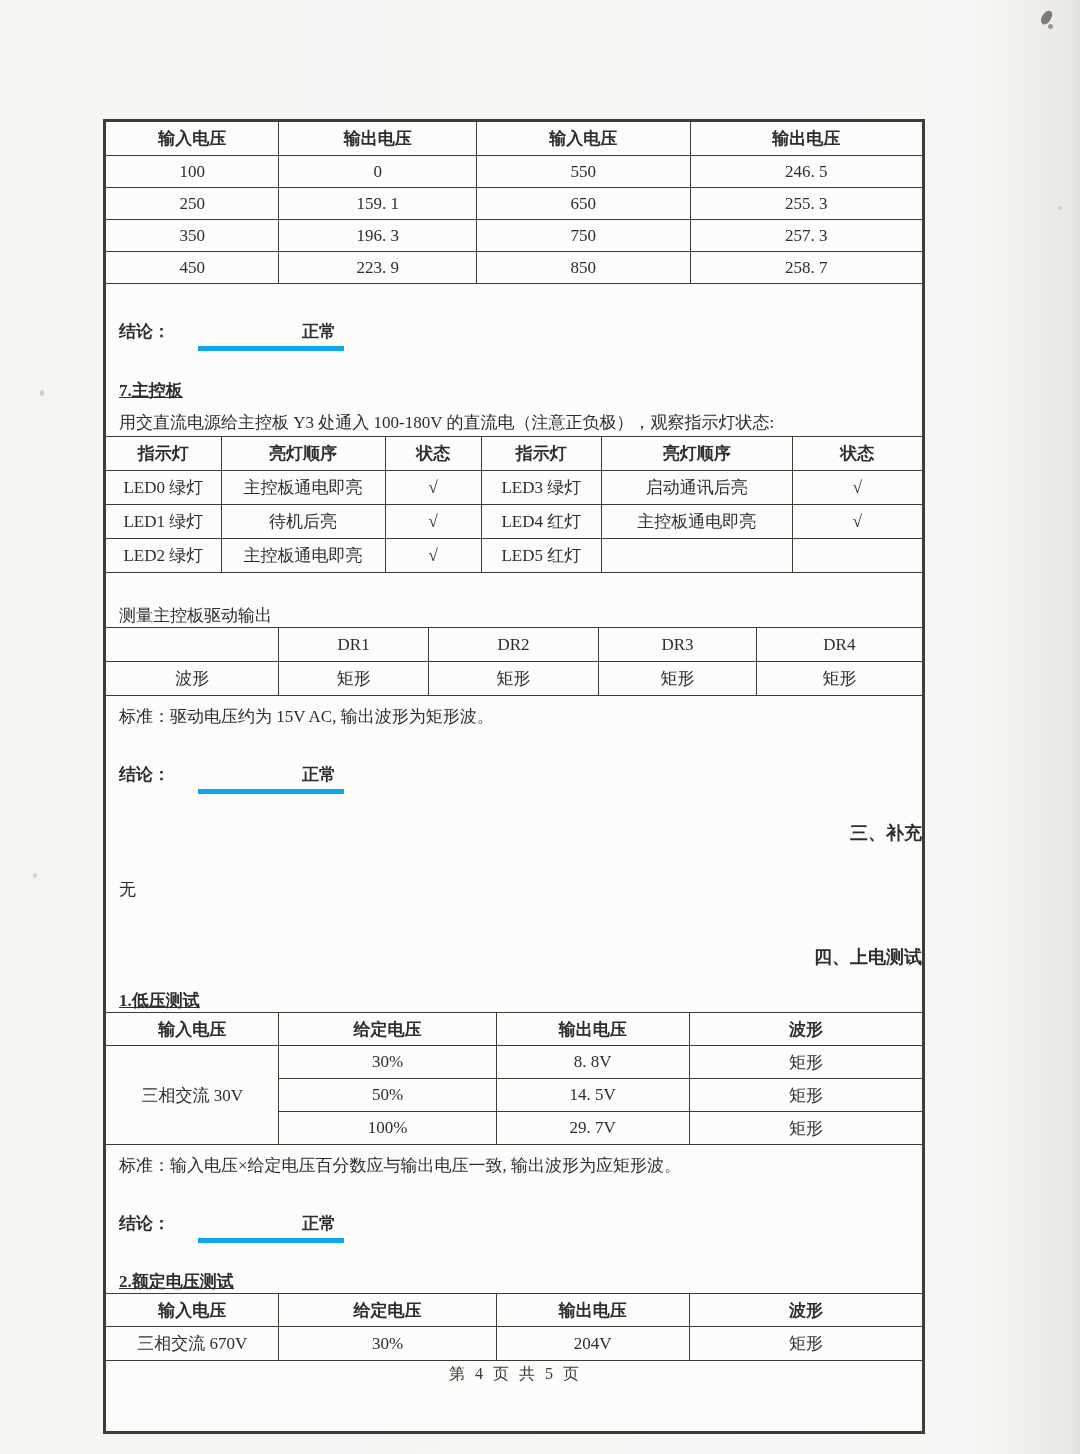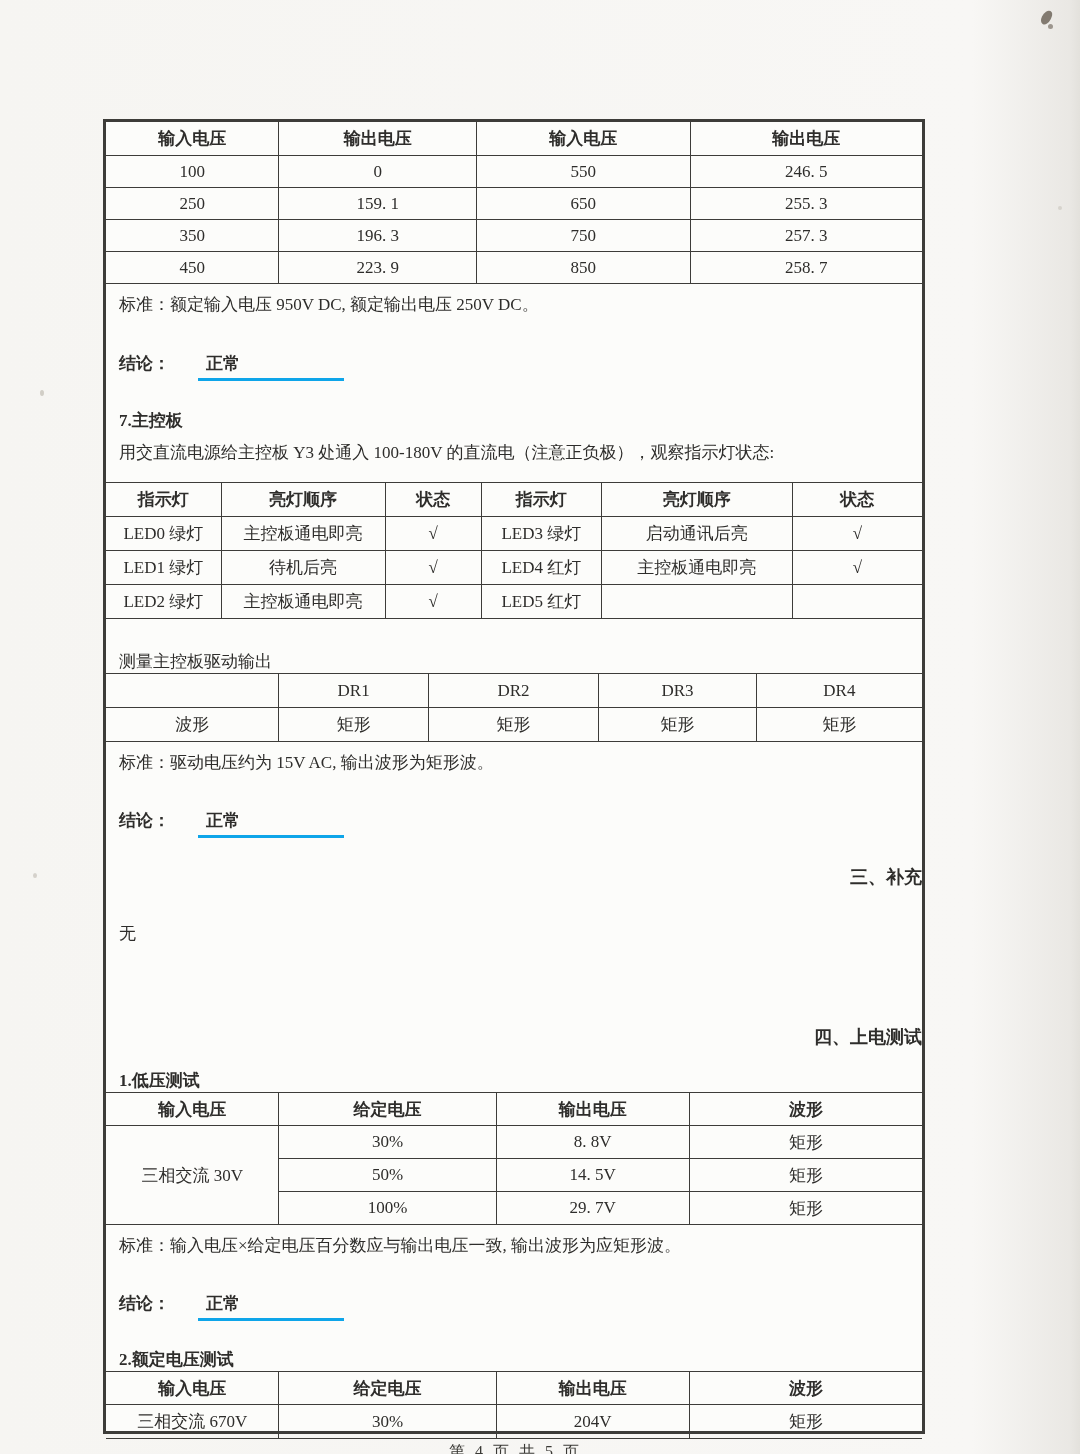--- a/index.html
+++ b/index.html
@@ -18,34 +18,34 @@
   .t th{font-weight:bold;}
   .t th:first-child,.t td:first-child{border-left:none;}
   .t th:last-child,.t td:last-child{border-right:none;}
   .t1 tr:first-child th{border-top:none;}
   .t1 th{height:33px;} .t1 td{height:31px;}
   .led th,.led td{height:33px;}
   .dr th,.dr td{height:33px;font-weight:normal;}
   .lowv th{height:32px;} .lowv td{height:32px;}
   .rated th{height:32px;} .rated td{height:33px;}
   .text-line{padding:0 13px;font-size:17px;line-height:22px;}
-  .bold{font-weight:bold;}
+  .bold{font-weight:bold;text-decoration:underline;}
   .center-h{text-align:right;font-weight:bold;font-size:18px;line-height:24px;}
   .concl-row{padding-left:13px;font-size:17px;font-weight:bold;line-height:26px;}
-  .concl-val{display:inline-block;margin-left:28px;padding:0 8px 1px;min-width:130px;text-align:left;border-bottom:3px solid #0ea5e9;}
+  .concl-val{display:inline-block;margin-left:28px;padding:0 8px 1px;min-width:130px;text-align:right;border-bottom:5px solid #0ea5e9;}
   .m-std{margin-top:10px;}
   .m-concl1{margin-top:35px;}
   .m-h7{margin-top:29px;}
   .m-desc{margin-top:10px;}
-  .m-ledt{margin-top:18px;}
+  .m-ledt{margin-top:2px;}
   .m-cap{margin-top:32px;}
   .m-concl2{margin-top:34px;}
   .m-supp{margin-top:27px;}
   .m-wu{margin-top:34px;}
-  .m-sec4{margin-top:80px;}
+  .m-sec4{margin-top:44px;}
   .m-low{margin-top:21px;}
   .m-concl3{margin-top:34px;}
   .m-rated{margin-top:28px;}
   .m-footer{margin-top:2px;}
   .footer-line{text-align:center;font-size:16px;line-height:22px;word-spacing:6px;color:#3a3935;}
   .speck{position:absolute;left:1042px;top:10px;width:9px;height:15px;background:#6e665b;
          border-radius:60% 40% 55% 45%;transform:rotate(26deg);opacity:.85;}
   .speck2{position:absolute;left:1048px;top:24px;width:5px;height:5px;background:#7a7268;border-radius:50%;opacity:.7;}
   .dot1{position:absolute;left:40px;top:390px;width:4px;height:6px;background:#b3ada3;border-radius:50%;opacity:.55;}
   .dot2{position:absolute;left:33px;top:873px;width:4px;height:5px;background:#b3ada3;border-radius:50%;opacity:.5;}
@@ -96,21 +96,20 @@
     </tr>
     <tr>
       <td>450</td>
       <td>223. 9</td>
       <td>850</td>
       <td>258. 7</td>
     </tr>
   </tbody>
     </table>
 
-  <div class="text-line m-std">标准：额定输入电压 950V DC, 额定输出电压 250V DC。</div>
 
   <div class="concl-row m-concl1">
     <span>结论：</span><span class="concl-val">正常</span>
   </div>
 
   <div class="text-line bold m-h7">7.主控板</div>
   <div class="text-line m-desc">用交直流电源给主控板 Y3 处通入 100-180V 的直流电（注意正负极），观察指示灯状态:</div>
 
   <table class="t led m-ledt">
     <colgroup>

